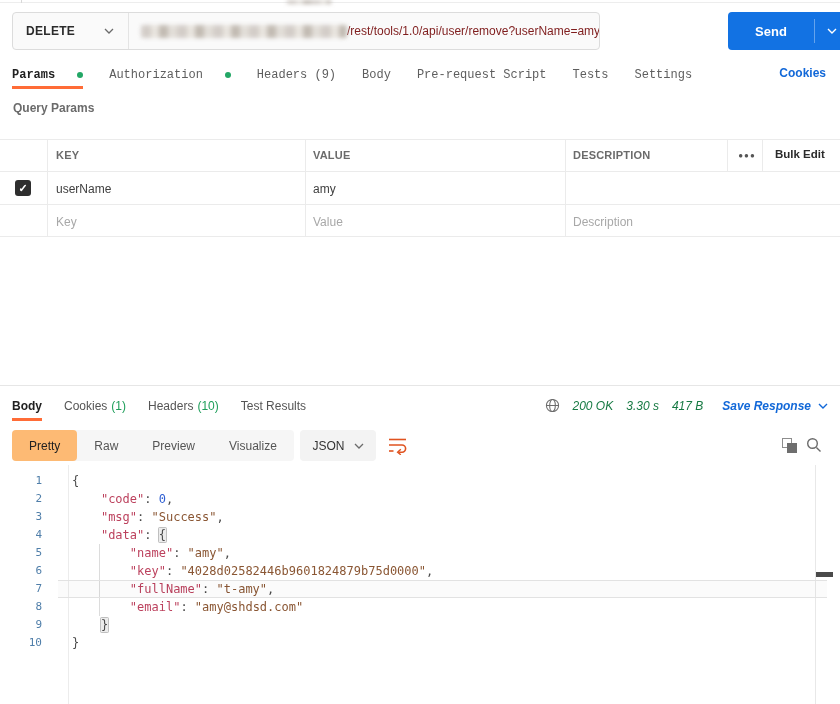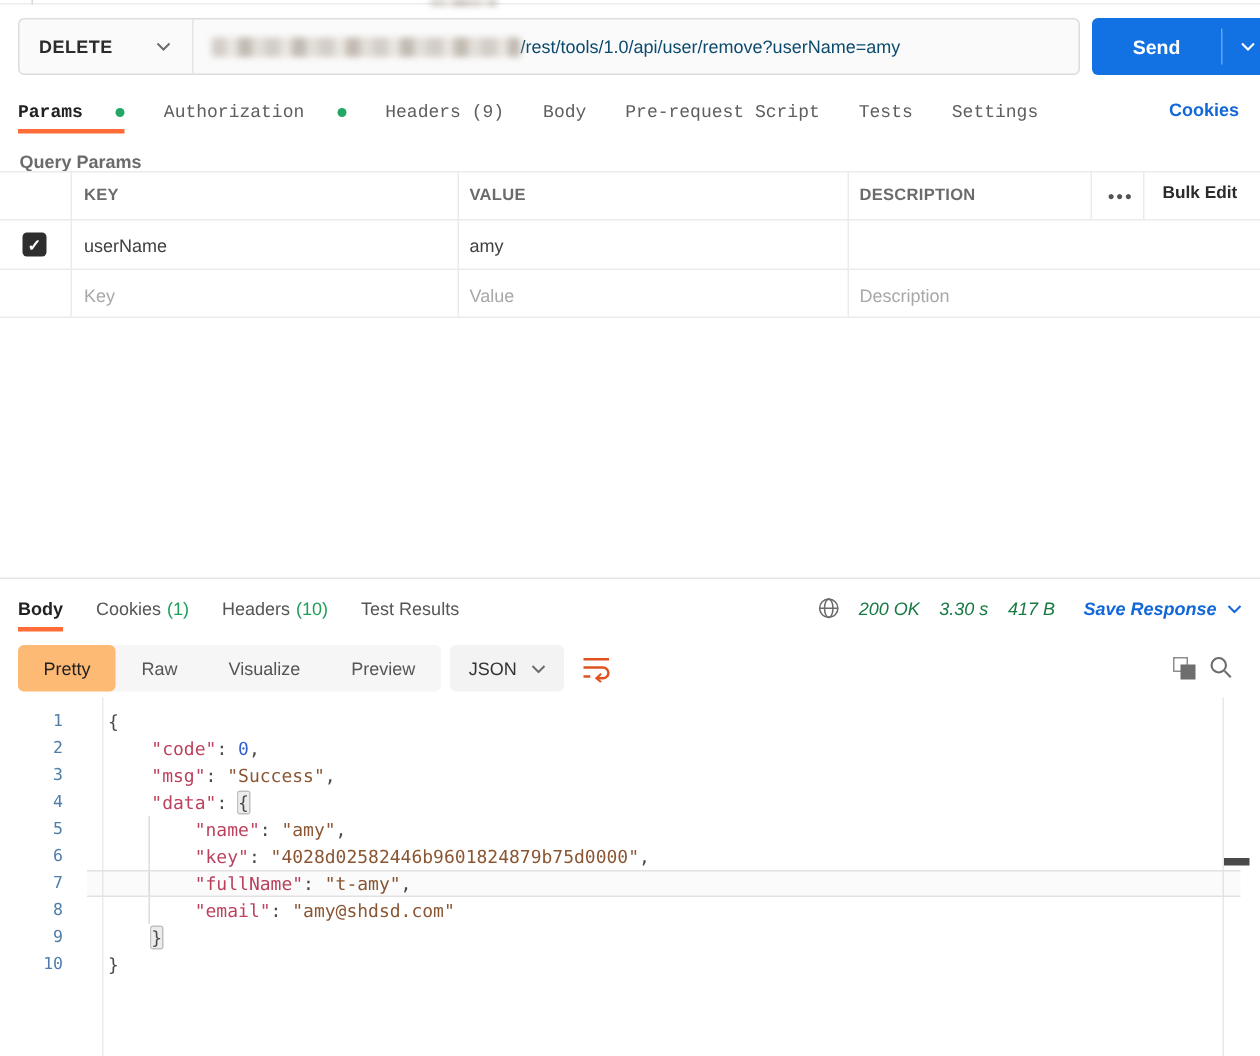--- a/index.html
+++ b/index.html
@@ -7,49 +7,49 @@
   body { font-family:"Liberation Sans", sans-serif; color:#2b2b2b; }
   .frame { position:relative; width:840px; height:704px; background:#fff; overflow:hidden; }
 
   
   .top-divider { position:absolute; left:0; top:2px; width:840px; height:1px; background:#ededed; }
   .top-tick { position:absolute; left:21px; top:0; width:1px; height:3px; background:#d8d8d8; }
   .top-smudge { position:absolute; left:287px; top:0; width:44px; height:4px; filter:blur(2px);
     background:repeating-linear-gradient(90deg,#cfc9c4 0 9px,#e4e0db 9px 16px,#beb7af 16px 24px); }
 
   
-  .url-control { position:absolute; left:12px; top:12px; width:708px; height:38px;
+  .url-control { position:absolute; left:12px; top:12px; width:588px; height:38px;
     border:1px solid #dcdcdc; border-radius:4px; background:#fafafa; display:flex; align-items:stretch; }
   .method { width:116px; display:flex; align-items:center; justify-content:space-between;
     padding:0 14px 0 13px; border-right:1px solid #e4e4e4; cursor:pointer; }
   .method-label { font-size:12px; font-weight:700; letter-spacing:.3px; color:#2b2b2b; }
   .url-body { flex:1; display:flex; align-items:center; padding-left:12px; overflow:hidden; }
   .blur-host { width:206px; height:13px; border-radius:2px; filter:blur(2px); opacity:.85; flex:0 0 auto;
     background:repeating-linear-gradient(90deg,#cdc6c0 0 10px,#e6e1da 10px 18px,#b9b1a7 18px 27px,#ded9d2 27px 36px); }
-  .url-path { font-size:12px; color:#0c4a6e; white-space:nowrap; }
+  .url-path { font-size:12px; color:#7f1d1d; white-space:nowrap; }
   .send-split { position:absolute; left:728px; top:12px; width:120px; height:38px; border-radius:4px;
     background:#1272e3; display:flex; overflow:hidden; cursor:pointer; }
   .send-main { flex:1; display:flex; align-items:center; justify-content:center;
     color:#fff; font-size:13px; font-weight:700; }
   .send-sep { width:1px; background:rgba(255,255,255,.35); margin:7px 0; }
   .send-caret { width:33px; display:flex; align-items:center; justify-content:center; color:#fff; }
 
   
   .req-tabs { position:absolute; left:12px; top:60px; height:29px; display:flex; gap:26px; align-items:center; }
   .req-tab { position:relative; height:29px; display:flex; align-items:center; gap:22px;
     font-size:12px; color:#5e5e5e; cursor:pointer; white-space:nowrap;font-family:Liberation Mono, monospace; }
   .req-tab.active { color:#212121; font-weight:700; }
   .req-tab.active::after { content:""; position:absolute; left:0; right:0; bottom:0; height:3px; background:#ff6c37; }
   .dot { width:6px; height:6px; border-radius:50%; background:#23a766; }
   .cookies-link { position:absolute; right:14px; top:66px; font-size:12px; font-weight:700; color:#1268d8; cursor:pointer; }
 
   .section-label { position:absolute; left:13px; top:101px; font-size:12px; font-weight:700; color:#6b6b6b; }
 
   
-  .ptable { position:absolute; left:0; top:114px; width:840px; height:98px; }
+  .ptable { position:absolute; left:0; top:139px; width:840px; height:98px; }
   .hline { position:absolute; left:0; width:840px; height:1px; background:#ebebeb; }
   .vline { position:absolute; width:1px; background:#ebebeb; }
   .th { position:absolute; top:10px; font-size:11px; font-weight:700; color:#6b6b6b; letter-spacing:.2px; }
   .cell-text { position:absolute; font-size:12px; color:#404040; }
   .cell-text.ph { color:#a8a8a8; }
   .checkbox { position:absolute; left:15px; width:16px; height:16px; border-radius:3px; background:#2e2e2e;
     display:flex; align-items:center; justify-content:center; color:#fff; font-size:11px; font-weight:700; cursor:pointer; }
   .more-dots { position:absolute; left:736px; top:12px; width:22px; text-align:center;
     font-size:8px; letter-spacing:1px; color:#555; cursor:pointer; }
   .bulk-edit { position:absolute; left:775px; top:9px; font-size:11.5px; font-weight:700; color:#2b2b2b; cursor:pointer; }
@@ -229,24 +229,24 @@
   </div>
 
   <div class="seg-control">
     <div class="seg selected">
         <span>Pretty</span>
       </div>
     <div class="seg">
         <span>Raw</span>
       </div>
     <div class="seg">
+        <span>Preview</span>
+      </div>
+    <div class="seg">
         <span>Visualize</span>
-      </div>
-    <div class="seg">
-        <span>Preview</span>
       </div>
   </div>
   <div class="lang-dd">
     <span>JSON</span>
     <svg class="chev" width="10" height="6" viewBox="0 0 10 6">
         <path d="M1 1l4 4 4-4" fill="none" stroke="currentColor" stroke-width="1.3"></path>
       </svg>
   </div>
   <div class="wrap-btn">
     <svg width="22" height="19" viewBox="0 0 22 19" fill="none" stroke="#e05320" stroke-width="1.6">

